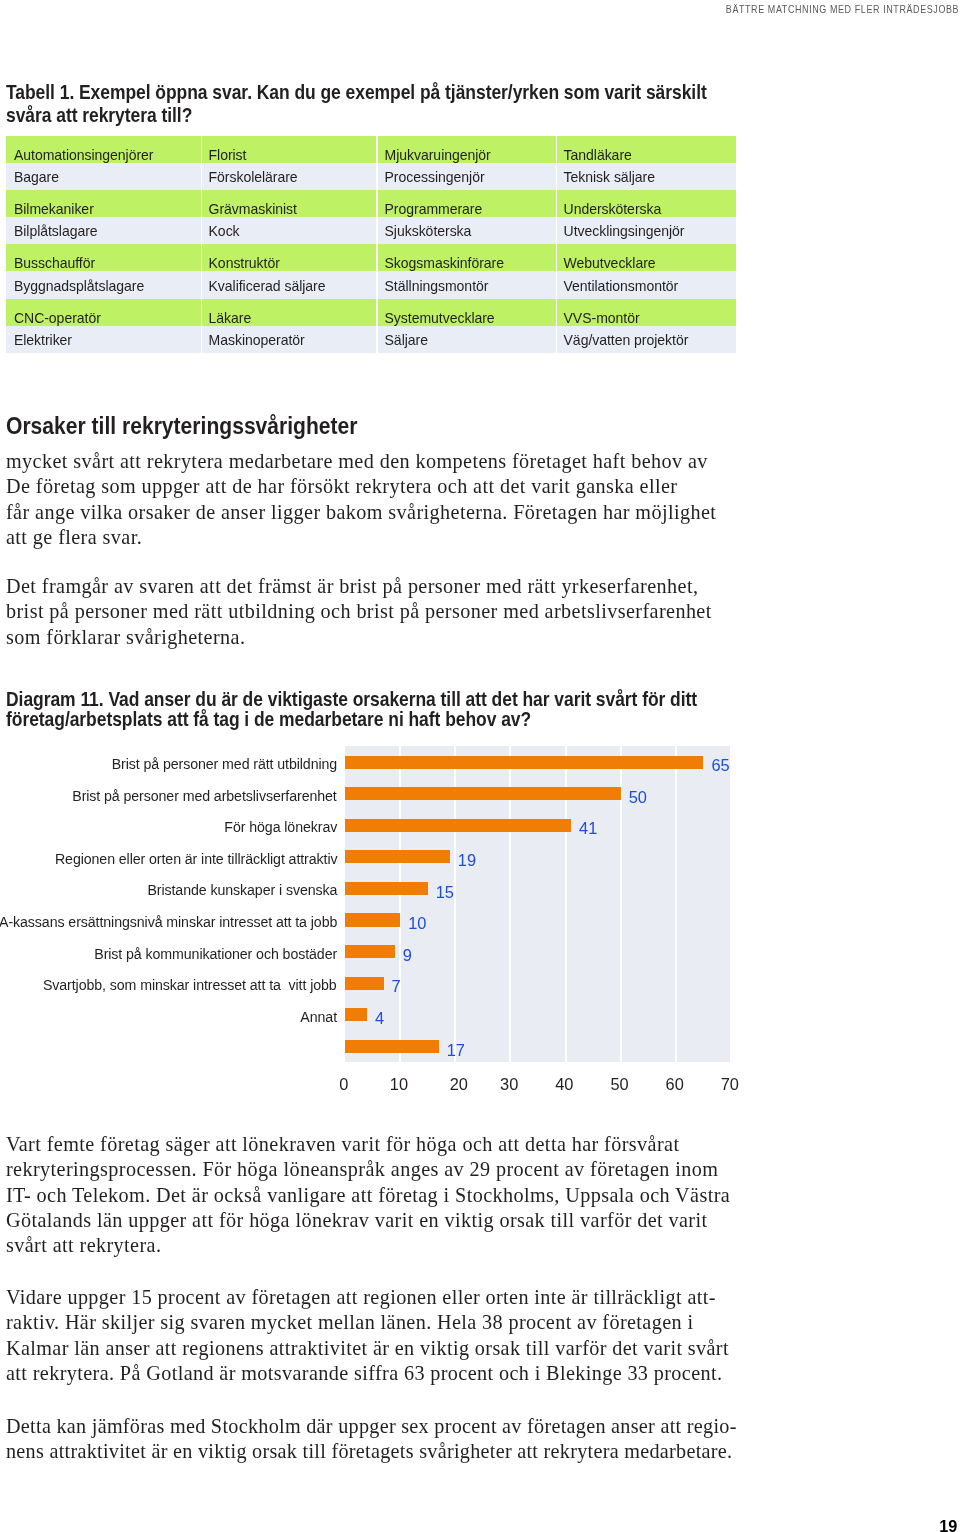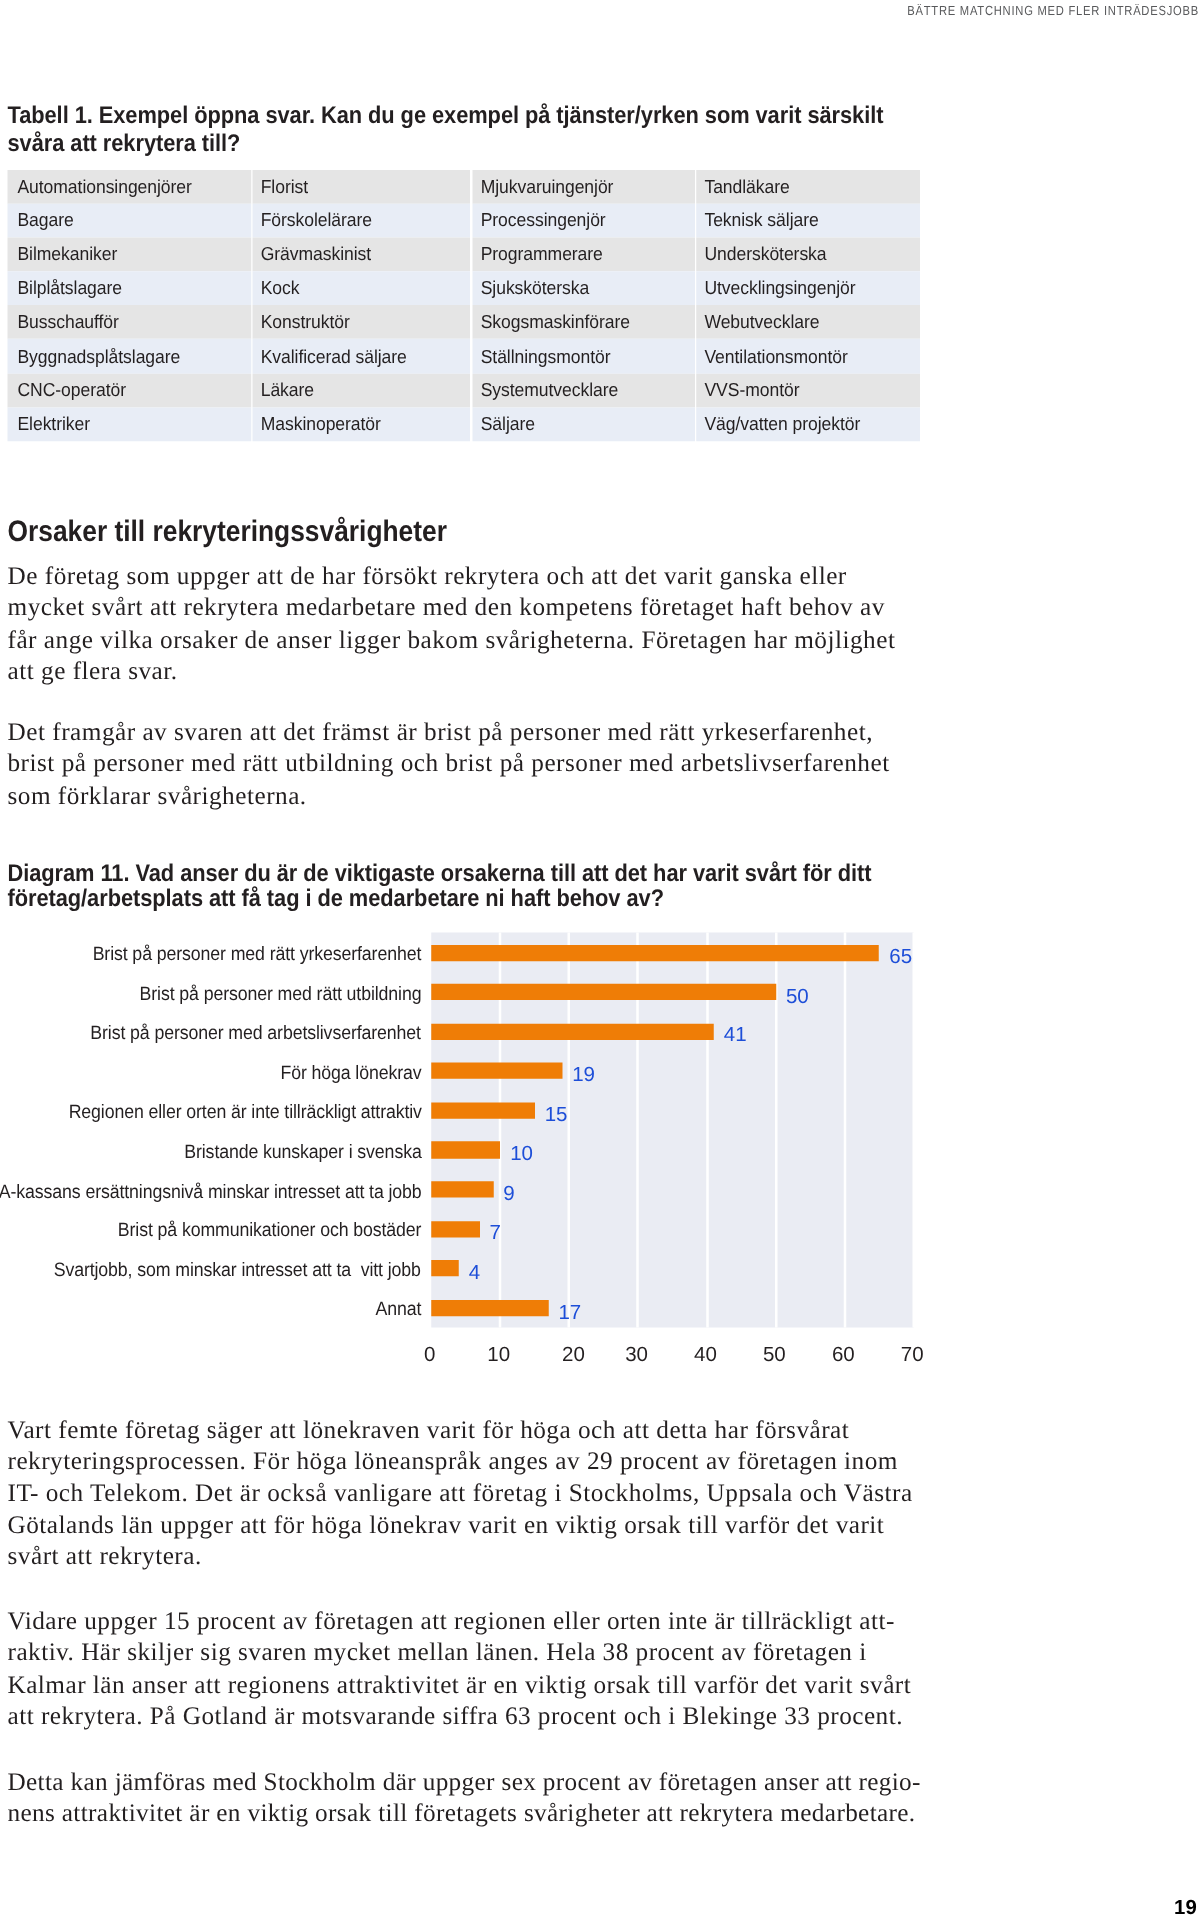--- a/index.html
+++ b/index.html
@@ -10,21 +10,21 @@
   
   .running-head{position:absolute;top:0px;right:1px;font-family:"Liberation Sans",sans-serif;font-size:10.6px;letter-spacing:0.72px;color:#58595b;font-weight:400;white-space:nowrap;transform:scaleX(0.845);transform-origin:100% 0;line-height:11px;padding-top:3.6px;}
 
   
   .tbl-caption{position:absolute;left:6px;top:80.8px;width:800px;font-family:"Liberation Sans",sans-serif;font-weight:700;font-size:19.3px;letter-spacing:-0.05px;line-height:23.4px;color:#231f20;transform:scaleX(0.906);transform-origin:0 0;}
   .tbl-caption .ln, .dg-caption .ln{display:block;white-space:pre;}
 
   
   .tbl{position:absolute;left:6px;top:135.5px;width:729.5px;}
   .trow{display:flex;height:27.2px;align-items:center;}
-  .trow.odd .tcell{background:#e5e5e5;}
+  .trow.odd .tcell{background:#bef264;align-items:flex-end;}
   .trow.even .tcell{background:#e8edf6;}
   .tcell{color:#231f20;box-sizing:border-box;height:100%;display:flex;align-items:center;margin-right:1.3px;white-space:nowrap;overflow:hidden;}
   .tcell span{font-size:15px;letter-spacing:-0.05px;font-family:"Liberation Sans",sans-serif;display:inline-block;transform:scaleX(0.936);transform-origin:0 50%;padding-left:8.5px;}
   .tcell.c1 span,.tcell.c2 span,.tcell.c3 span{padding-left:7px;}
   .tcell.c0{width:194.6px;}
   .tcell.c1{width:174.5px;}
   .tcell.c2{width:178.2px;}
   .tcell.c3{width:178.4px;margin-right:0;}
 
   
@@ -179,22 +179,22 @@
           <span>Säljare</span>
         </div>
         <div class="tcell c3">
           <span>Väg/vatten projektör</span>
         </div>
       </div>
     </div>
 
   <div class="sec-h">Orsaker till rekryteringssvårigheter</div>
   <div class="body-p" id="p1">
+      <span class="ln">mycket svårt att rekrytera medarbetare med den kompetens företaget haft behov av</span>
       <span class="ln">De företag som uppger att de har försökt rekrytera och att det varit ganska eller</span>
-      <span class="ln">mycket svårt att rekrytera medarbetare med den kompetens företaget haft behov av</span>
       <span class="ln">får ange vilka orsaker de anser ligger bakom svårigheterna. Företagen har möjlighet</span>
       <span class="ln">att ge flera svar.</span>
     </div>
   <div class="body-p" id="p2">
       <span class="ln">Det framgår av svaren att det främst är brist på personer med rätt yrkeserfarenhet,</span>
       <span class="ln">brist på personer med rätt utbildning och brist på personer med arbetslivserfarenhet</span>
       <span class="ln">som förklarar svårigheterna.</span>
     </div>
 
   <div class="dg-caption">
@@ -207,23 +207,20 @@
         <div class="gl" style="left: 55.1429px;"></div>
         <div class="gl" style="left: 110.286px;"></div>
         <div class="gl" style="left: 165.429px;"></div>
         <div class="gl" style="left: 220.571px;"></div>
         <div class="gl" style="left: 275.714px;"></div>
         <div class="gl" style="left: 330.857px;"></div>
         <div class="gl" style="left: 386px;"></div>
       </div>
     <div class="clabels" id="clabels">
         <div class="clabel">
-          <span>Brist på personer med rätt yrkeserfarenhet</span>
-        </div>
-        <div class="clabel">
           <span>Brist på personer med rätt utbildning</span>
         </div>
         <div class="clabel">
           <span>Brist på personer med arbetslivserfarenhet</span>
         </div>
         <div class="clabel">
           <span>För höga lönekrav</span>
         </div>
         <div class="clabel">
           <span>Regionen eller orten är inte tillräckligt attraktiv</span>

